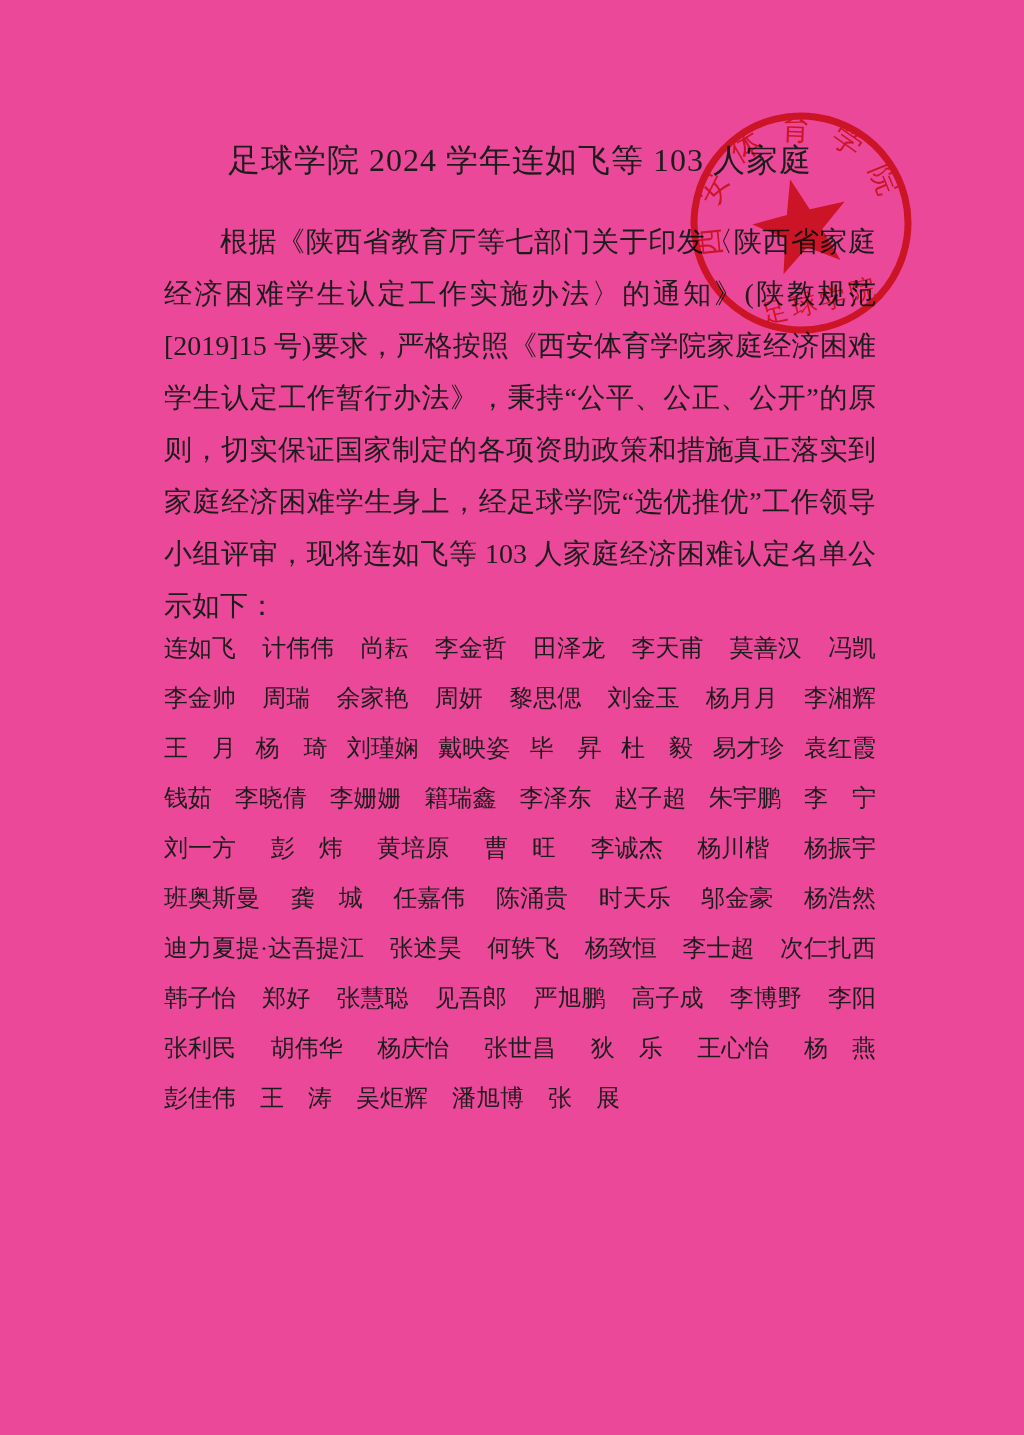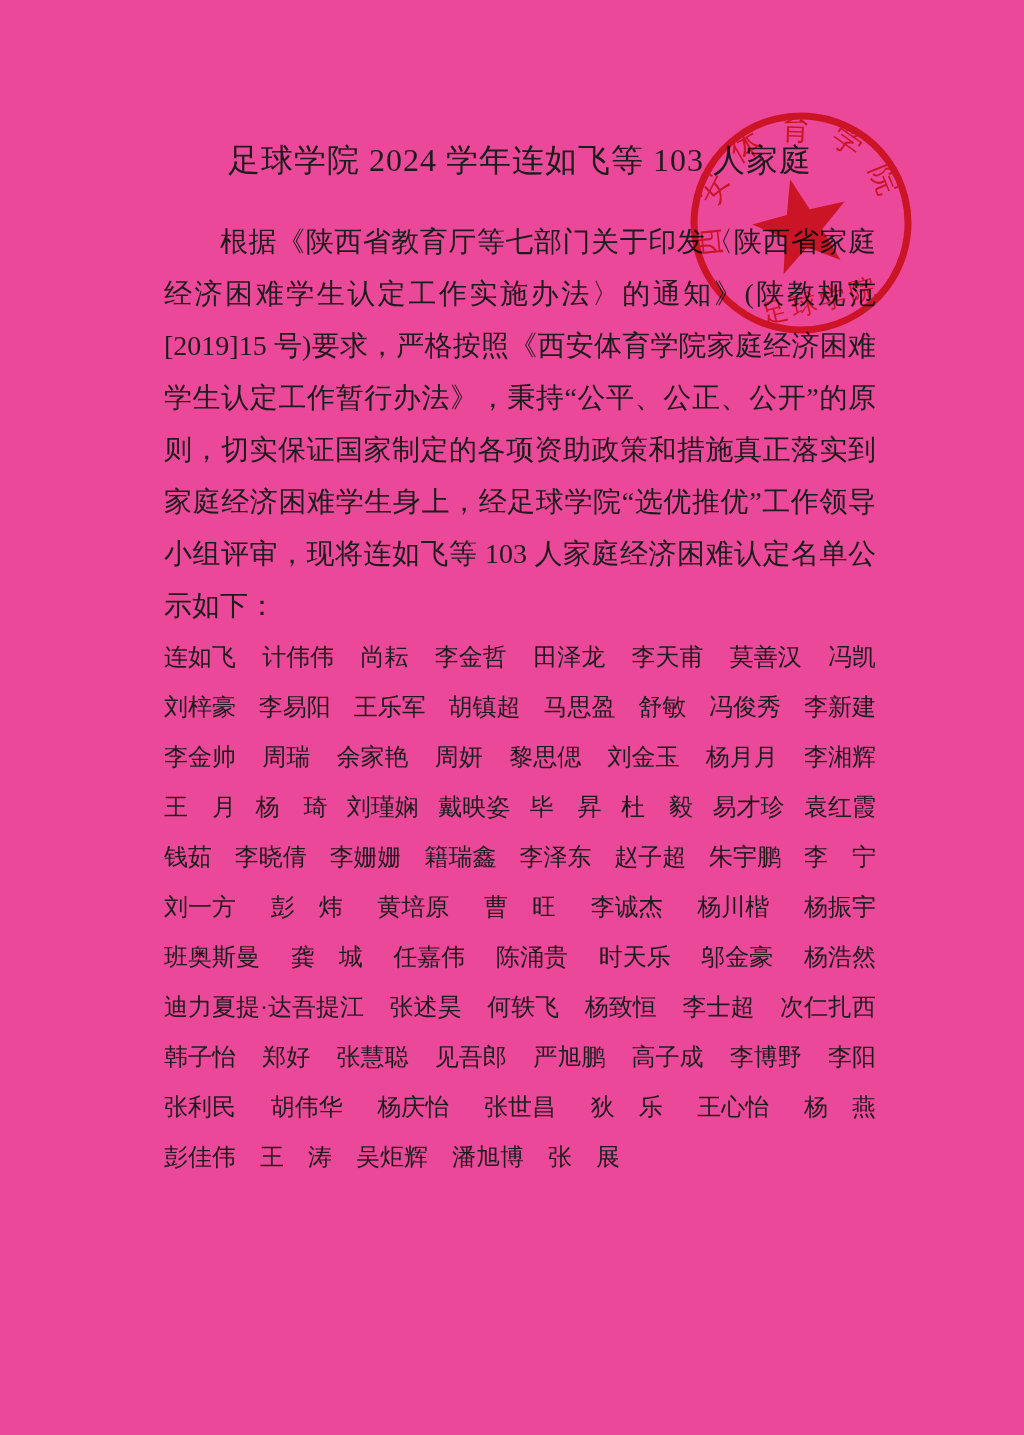--- a/index.html
+++ b/index.html
@@ -17,21 +17,21 @@
   .doc-title { text-align:center; font-size:32px; line-height:56px; letter-spacing:1px; }
   .doc-title div { white-space:nowrap; }
   .doc-paragraph {
     margin-top:28px;
     font-size:28px; line-height:52px;
     text-align:justify; text-justify:inter-ideograph;
     text-indent:2em;
   }
   .name-rows { margin-top:0; }
   .name-row {
-    display:flex; justify-content:space-between; align-items:center;
+    display:flex; justify-content:space-between; align-items:flex-start;
     height:50px; font-size:24px; white-space:nowrap;font-family:Liberation Serif, serif;
   }
   .name-row-last { justify-content:flex-start; gap:24px; }
   .person { display:inline-block; }
   .stamp {
     position:absolute; left:666px; top:88px; width:270px; height:270px;
     mix-blend-mode:multiply; opacity:0.9; pointer-events:none;
   }
   .stamp-ring { fill:none; stroke:var(--stamp-color,#d9342b); stroke-width:7; }
   .stamp-star { fill:var(--stamp-color,#d9342b); }
@@ -55,30 +55,20 @@
     <div class="name-rows">
         <div class="name-row">
           <span class="person">连如飞</span>
           <span class="person">计伟伟</span>
           <span class="person">尚耘</span>
           <span class="person">李金哲</span>
           <span class="person">田泽龙</span>
           <span class="person">李天甫</span>
           <span class="person">莫善汉</span>
           <span class="person">冯凯</span>
-        </div>
-        <div class="name-row">
-          <span class="person">刘梓豪</span>
-          <span class="person">李易阳</span>
-          <span class="person">王乐军</span>
-          <span class="person">胡镇超</span>
-          <span class="person">马思盈</span>
-          <span class="person">舒敏</span>
-          <span class="person">冯俊秀</span>
-          <span class="person">李新建</span>
         </div>
         <div class="name-row">
           <span class="person">李金帅</span>
           <span class="person">周瑞</span>
           <span class="person">余家艳</span>
           <span class="person">周妍</span>
           <span class="person">黎思偲</span>
           <span class="person">刘金玉</span>
           <span class="person">杨月月</span>
           <span class="person">李湘辉</span>

